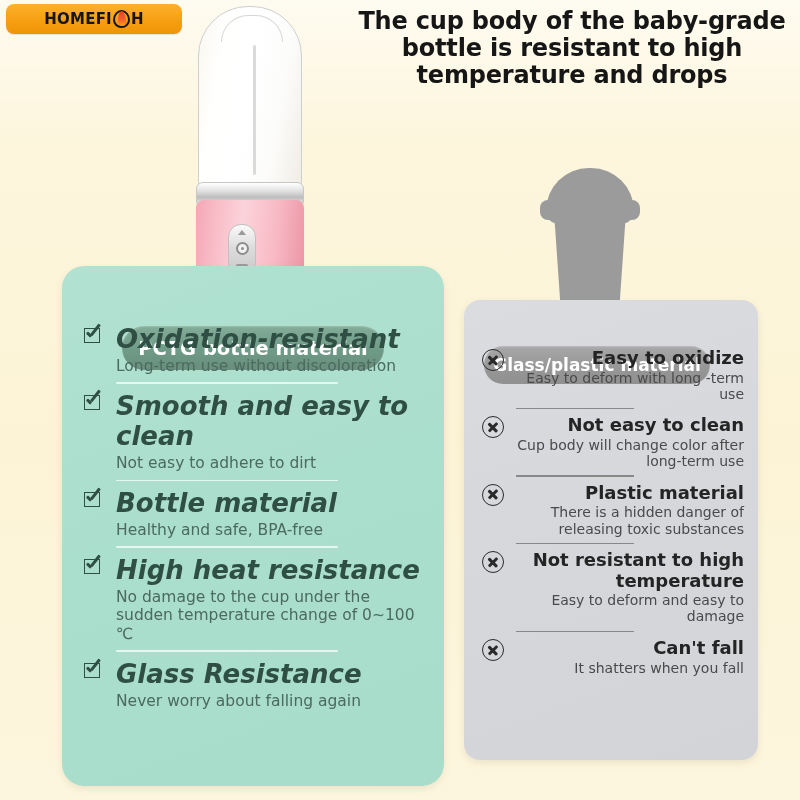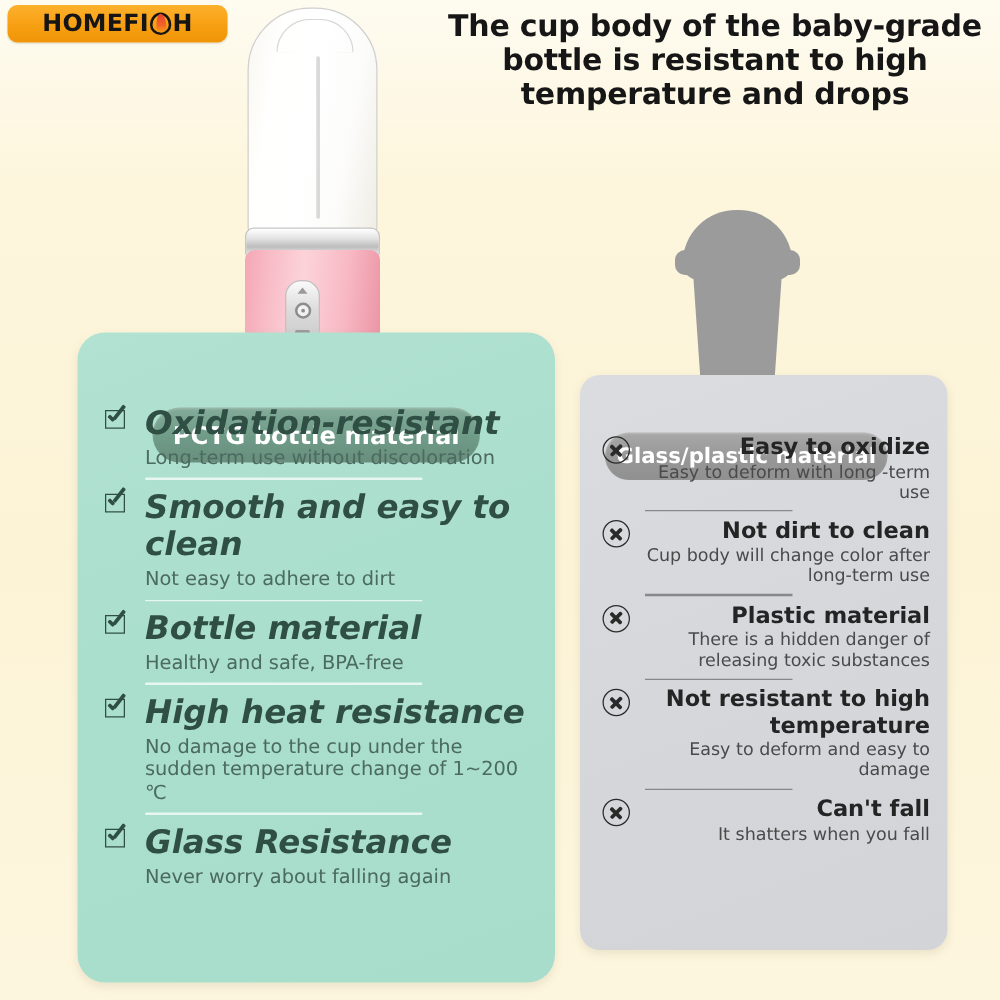--- a/index.html
+++ b/index.html
@@ -16,21 +16,21 @@
   
   .logo {
     position: absolute; left: 6px; top: 4px;
     width: 176px; height: 30px;
     background: linear-gradient(180deg, #fcb12c 0%, #f79f12 55%, #ef9406 100%);
     border-radius: 8px;
     display: flex; align-items: center; justify-content: center;
     box-shadow: 0 1px 1px rgba(0,0,0,.10);
   }
   .logo-text {
-    font-size: 19px; font-weight: bold; letter-spacing: .2px;
+    font-size: 15px; font-weight: bold; letter-spacing: .2px;
     color: #151515; white-space: nowrap;
     font-family: "DejaVu Sans", sans-serif;
     display: flex; align-items: center;
   }
   .logo-flame {
     position: relative; display: inline-block;
     width: 19px; height: 22px; margin: 0 0px;
   }
   .logo-flame .ring {
     position: absolute; left: 1px; top: 2px;
@@ -284,21 +284,21 @@
     <div class="item-sub">Healthy and safe, BPA-free</div>
   </div>
   <div class="divider"></div>
 
   <div class="item">
     <span class="ico-check">
         <span class="box"></span>
         <span class="tick"></span>
       </span>
     <div class="item-title">High heat resistance</div>
-    <div class="item-sub">No damage to the cup under the sudden temperature change of 1~200 ℃</div>
+    <div class="item-sub">No damage to the cup under the sudden temperature change of 0~100 ℃</div>
   </div>
   <div class="divider"></div>
 
   <div class="item">
     <span class="ico-check">
         <span class="box"></span>
         <span class="tick"></span>
       </span>
     <div class="item-title">Glass Resistance</div>
     <div class="item-sub">Never worry about falling again</div>
@@ -310,21 +310,21 @@
 
   <div class="item">
     <span class="ico-x"></span>
     <div class="item-title">Easy to oxidize</div>
     <div class="item-sub">Easy to deform with long -term use</div>
   </div>
   <div class="divider"></div>
 
   <div class="item">
     <span class="ico-x"></span>
-    <div class="item-title">Not dirt to clean</div>
+    <div class="item-title">Not easy to clean</div>
     <div class="item-sub">Cup body will change color after long-term use</div>
   </div>
   <div class="divider"></div>
 
   <div class="item">
     <span class="ico-x"></span>
     <div class="item-title">Plastic material</div>
     <div class="item-sub">There is a hidden danger of releasing toxic substances</div>
   </div>
   <div class="divider"></div>

